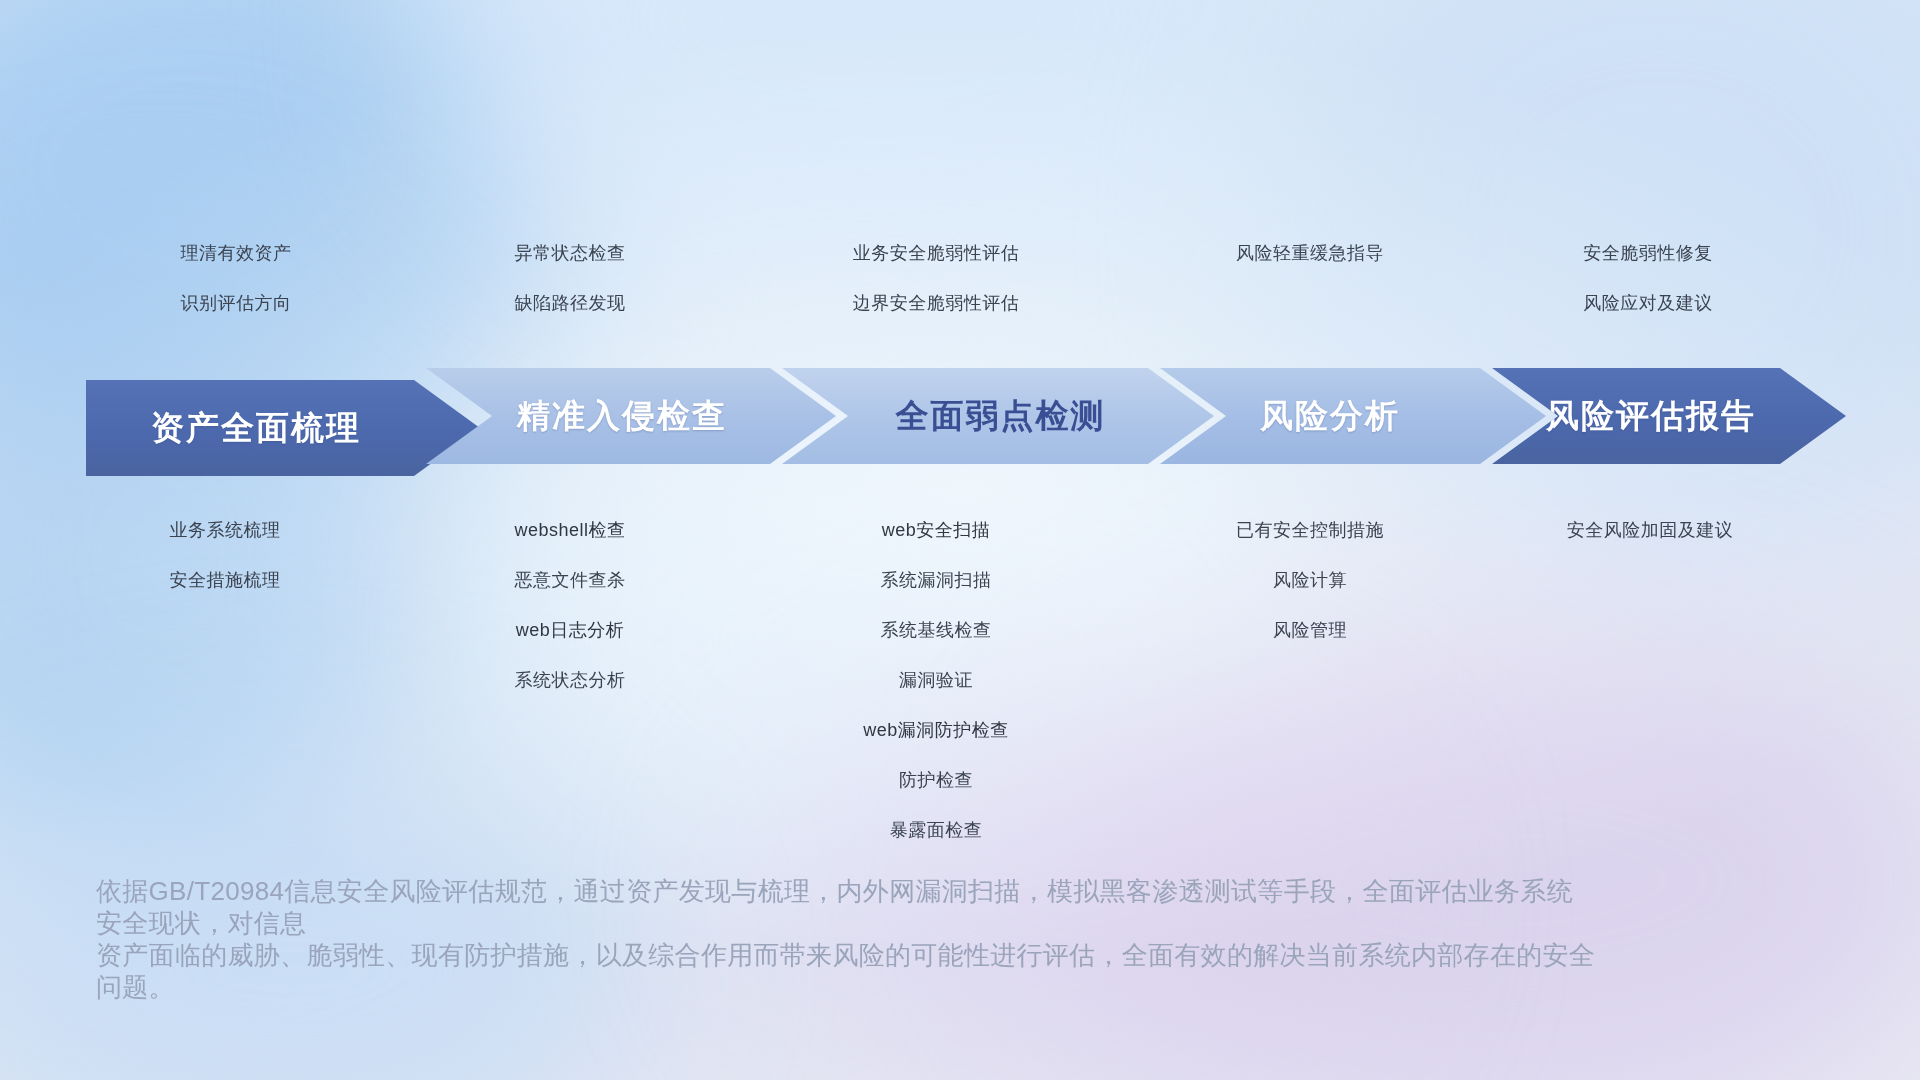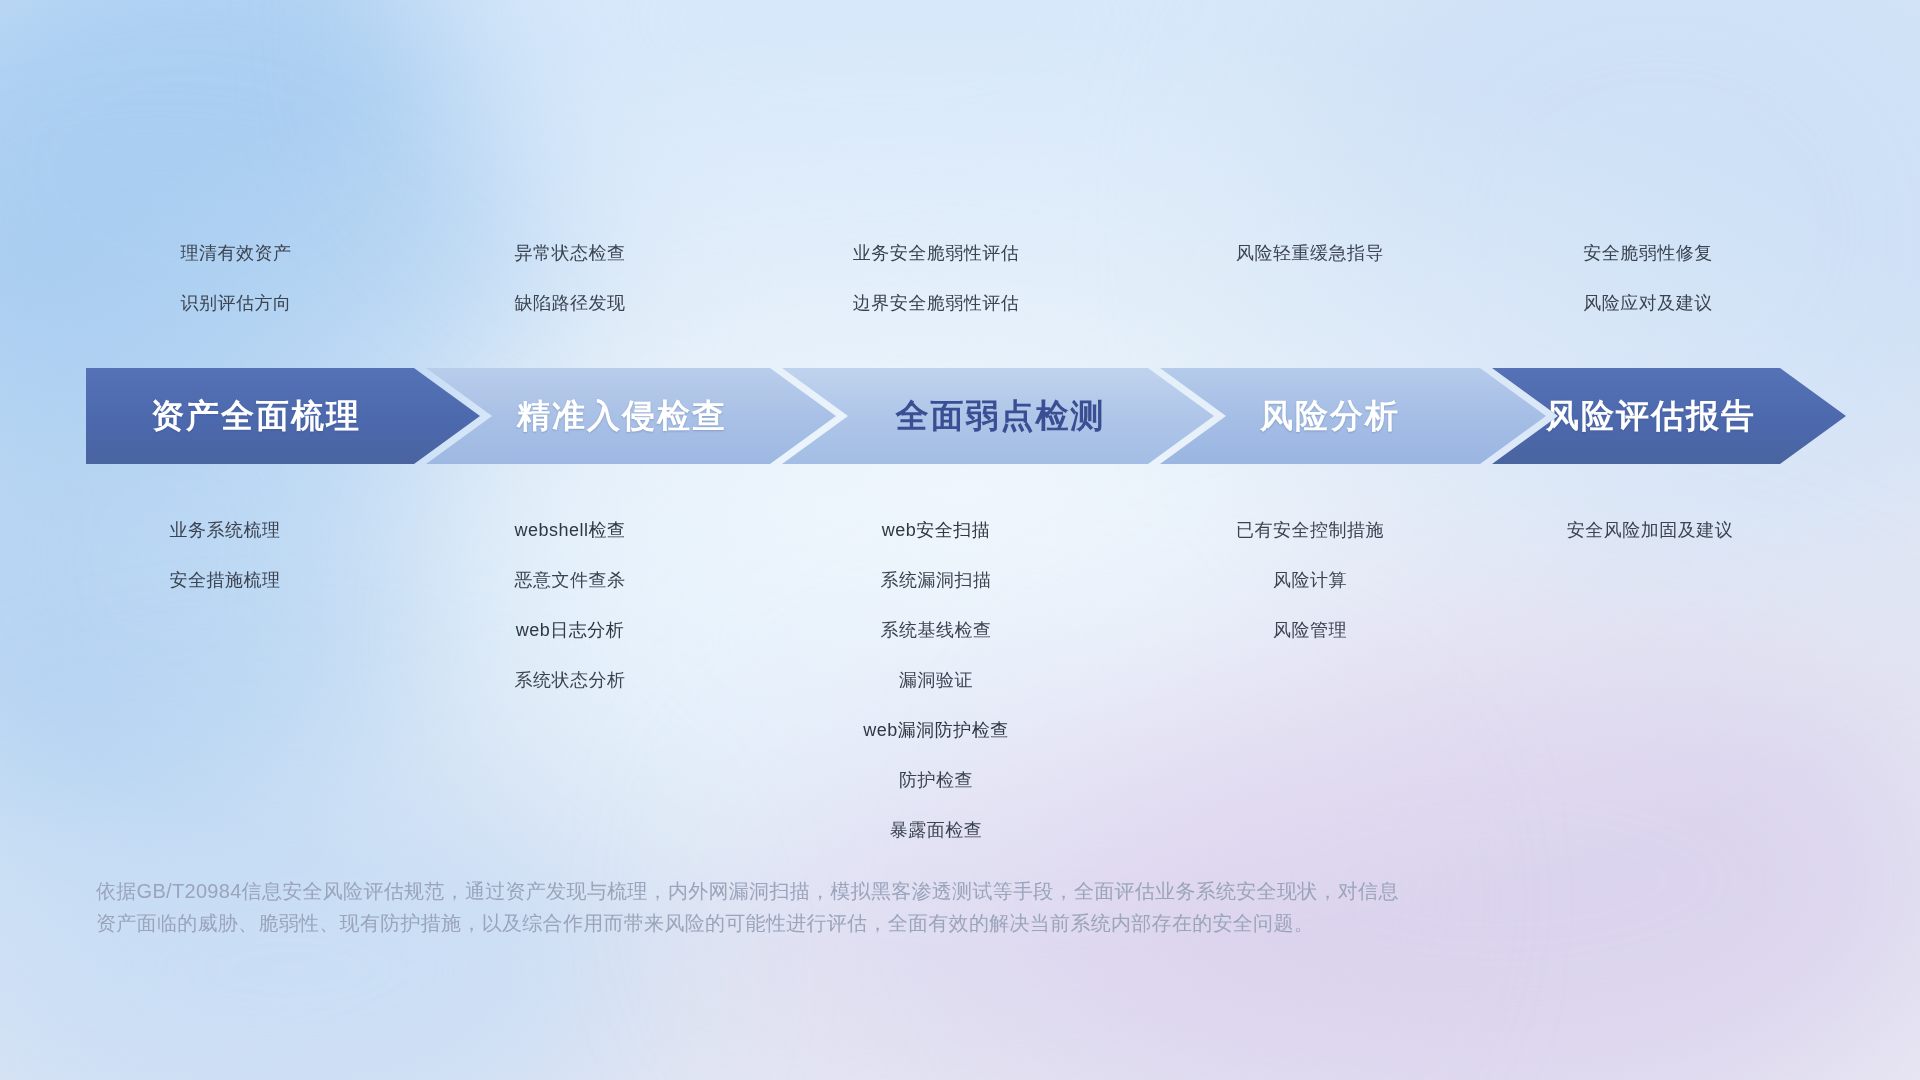--- a/index.html
+++ b/index.html
@@ -37,21 +37,21 @@
     display:flex;align-items:center;justify-content:center;
     box-sizing:border-box;
   }
   .arrow .lbl{
     font-size:33px;font-weight:bold;letter-spacing:2px;white-space:nowrap;
     text-shadow:0 1px 2px rgba(40,60,110,.25);
   }
   
   #footer{
     position:absolute;left:96px;top:875px;width:1500px;
-    color:#9aa4bb;font-size:20px;line-height:32px;letter-spacing:.3px;
+    color:#9aa4bb;font-size:26px;line-height:32px;letter-spacing:.3px;
   }
 </style>
 </head>
 <body>
 
 <div id="bg">
   <div class="bg-base"></div>
   <div class="blob" style="left:-180px;top:-140px;width:760px;height:620px;background:rgba(150,196,238,.72);"></div>
   <div class="blob" style="left:-120px;top:250px;width:560px;height:620px;background:rgba(162,201,240,.70);"></div>
   <div class="blob" style="left:430px;top:-240px;width:900px;height:520px;background:rgba(214,232,250,.85);"></div>
@@ -84,21 +84,21 @@
     <div class="col" style="left:1448px;top:0;width:400px;">
       <div class="item">安全脆弱性修复</div>
       <div class="item">风险应对及建议</div>
     </div>
   </div>
 
   <div id="banner">
 
     <div class="arrow" style="left:0px;width:394px;
            background:linear-gradient(180deg,#5672b6 0%,#4d69ae 55%,#49649f 100%);
-           clip-path:polygon(0 0, 328px 0, 394px 48px, 328px 96px, 0 96px);">
+           clip-path:polygon(0 0, 328px 0, 394px 48px, 328px 96px, 0 96px);margin-top:12px;">
       <span class="lbl" style="color:#ffffff;margin-right:54px;">资产全面梳理</span>
     </div>
 
     <div class="arrow" style="left:340px;width:410px;
            background:linear-gradient(180deg,#b9cdeb 0%,#a8c0e6 55%,#9db8e2 100%);
            clip-path:polygon(0 0, 344px 0, 410px 48px, 344px 96px, 0 96px, 66px 48px);">
       <span class="lbl" style="color:#ffffff;margin-right:18px;text-align:right;">精准入侵检查</span>
     </div>
 
     <div class="arrow" style="left:696px;width:432px;

